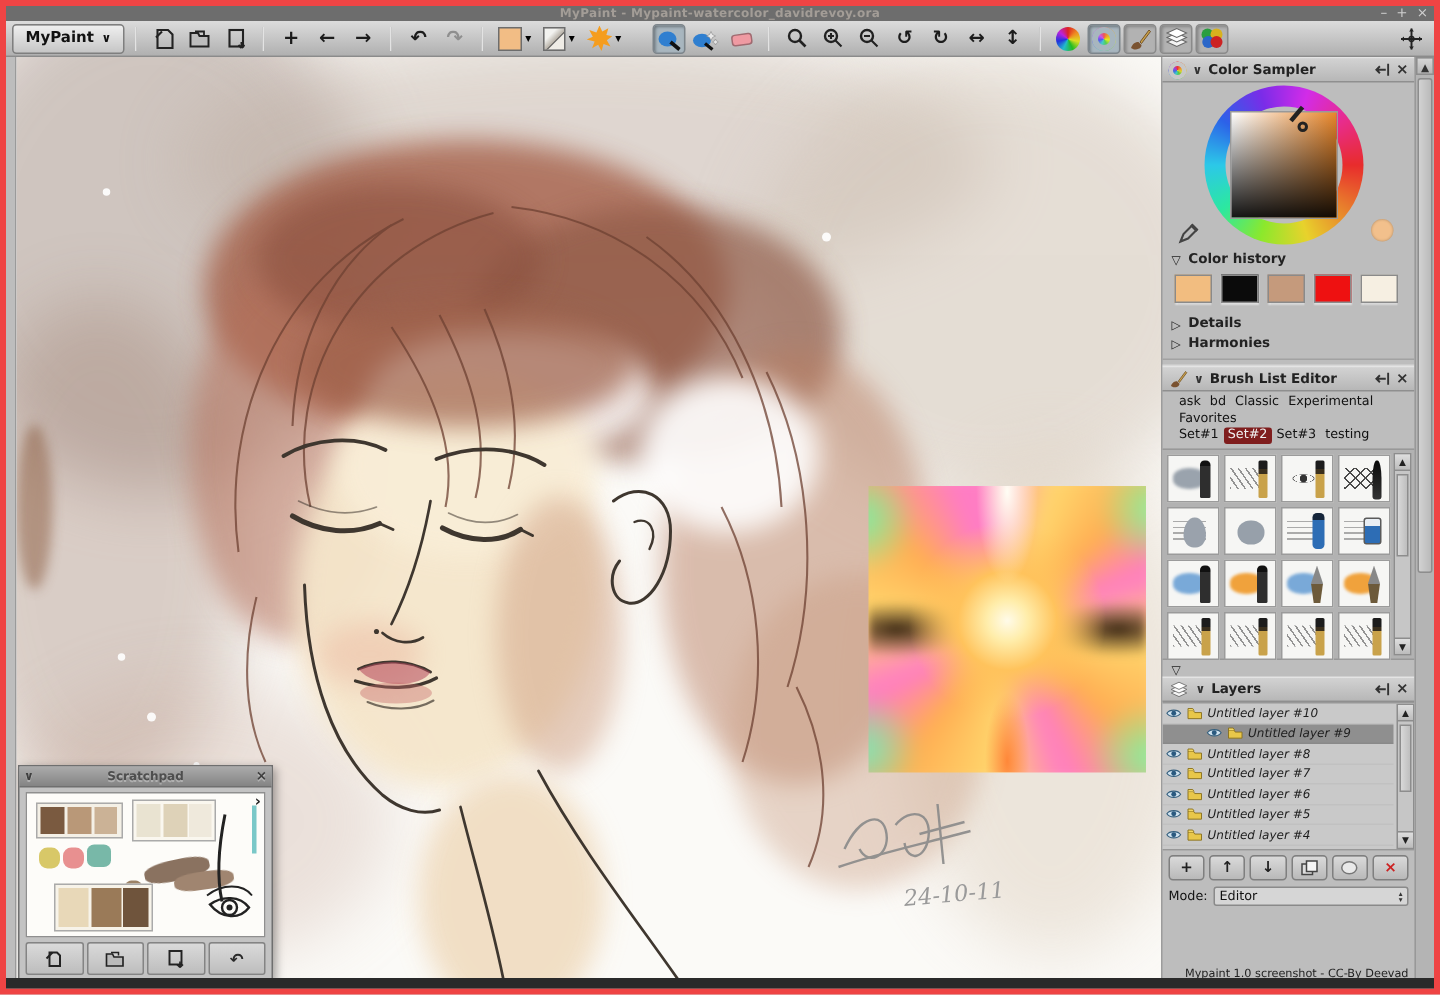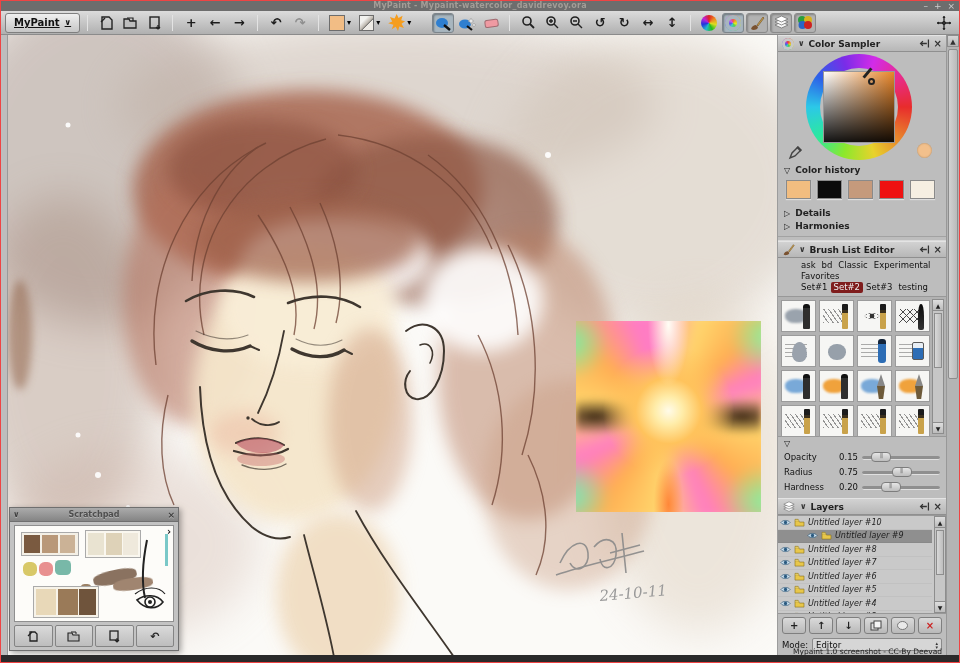--- a/index.html
+++ b/index.html
@@ -1,32 +1,32 @@
 <!DOCTYPE html>
 <html><head>
 <meta charset="utf-8">
 <style>
   * { margin:0; padding:0; box-sizing:border-box; }
   html,body { width:960px; height:663px; overflow:hidden; font-family:"DejaVu Sans", sans-serif; }
-  .window { position:absolute; inset:0; width:960px; height:663px; background:#b9b9b9; border:1px solid #ef4444; }
+  .window { position:absolute; inset:0; width:960px; height:663px; background:#b9b9b9; border:4px solid #ef4444; }
 
   
   .titlebar { position:absolute; left:0; top:0; width:100%; height:10px; background:#6d6d6d; }
   .title-text { position:absolute; left:0; right:0; top:0; text-align:center; font-size:8px; font-weight:bold; color:#a39d97; line-height:10px; letter-spacing:.2px; }
   .win-controls { position:absolute; right:4px; top:0; font-size:9px; color:#cfcfcf; line-height:10px; display:flex; gap:6px; }
   .win-controls span { cursor:default; }
 
   
   .toolbar { position:absolute; left:0; top:10px; width:100%; height:24px; background:linear-gradient(#dcdcdc,#b0b0b0); border-bottom:1px solid #8b8b8b; display:flex; align-items:center; padding:0 4px; gap:2px; }
   .tb-sep { width:1px; height:16px; background:#909090; border-right:1px solid #e3e3e3; margin:0 5px; }
   .tb-btn { height:20px; min-width:22px; display:flex; align-items:center; justify-content:center; border-radius:3px; border:1px solid transparent; color:#1c1c1c; font-size:13px; font-weight:bold; }
   .tb-btn.pressed { background:#a8b6bf; border:1px solid #7d858b; box-shadow:inset 1px 1px 2px rgba(0,0,0,.35); }
   .tb-btn.pressed-flat { background:#b2b2b2; border:1px solid #8a8a8a; box-shadow:inset 1px 1px 2px rgba(0,0,0,.25); }
   .tb-btn.disabled { color:#8f8f8f; }
-  .menu-btn { height:20px; padding:0 8px; background:linear-gradient(#efefef,#c6c6c6); border:1px solid #7f7f7f; border-radius:3px; font-size:10px; font-weight:bold; color:#111; display:flex; align-items:center; gap:5px;text-decoration:underline; }
+  .menu-btn { height:20px; padding:0 8px; background:linear-gradient(#efefef,#c6c6c6); border:1px solid #7f7f7f; border-radius:3px; font-size:10px; font-weight:bold; color:#111; display:flex; align-items:center; gap:5px; }
   .caret { font-size:8px; font-weight:bold; }
   .drop-group { display:flex; align-items:center; gap:2px; padding:0 3px; }
   .swatch-cur { width:16px; height:16px; background:#f2bd85; border:1px solid #6d6d6d; }
   .brush-preview { width:15px; height:16px; border:1px solid #6d6d6d; background:linear-gradient(135deg,#f2f2ef 30%,#b8b2a8 55%,#474747 58%,#efece6 62%); }
   .blob-star { width:17px; height:17px; background:#f59d1e; clip-path:polygon(50% 0,61% 24%,85% 11%,77% 37%,100% 42%,79% 58%,93% 82%,66% 73%,58% 100%,45% 75%,21% 89%,31% 63%,0 55%,24% 44%,10% 18%,38% 27%); }
   .icon-svg { display:block; }
 
   
   .left-frame { position:absolute; left:0; top:34px; width:7px; bottom:7px; background:#bdbdbd; border-right:1px solid #9a9a9a; }
   .canvas { position:absolute; left:7px; top:34px; width:771px; bottom:7px; background:#fbfaf7; overflow:hidden; }
@@ -89,21 +89,21 @@
   .cur-color { position:absolute; right:14px; bottom:4px; width:15px; height:15px; border-radius:50%; background:#f2c08c; box-shadow:inset 0 0 2px rgba(0,0,0,.3); }
   .picker-ic { position:absolute; left:10px; bottom:2px; }
 
   .expander-row { display:flex; align-items:center; gap:5px; padding:3px 6px; font-size:9px; font-weight:bold; color:#222; }
   .tri { font-size:8px; color:#222; }
   .swatch-row { display:flex; gap:6px; padding:2px 8px 6px 8px; }
   .swatch-row .hsw { width:25px; height:19px; border:1px solid #8a8a8a; box-shadow:0 1px 1px rgba(255,255,255,.5); }
   .divider-h { height:5px; border-top:1px solid #a2a2a2; border-bottom:1px solid #d8d8d8; margin-top:2px; }
 
   
-  .tabs-block { padding:2px 5px 3px 20px; line-height:11px; font-size:8.5px; color:#111; }
+  .tabs-block { padding:2px 5px 3px 8px; line-height:11px; font-size:8.5px; color:#111; }
   .btab { display:inline-block; padding:0 3px; border-radius:2px; }
   .btab.selected { background:#7f1d1d; color:#efefef; }
   .brush-grid-wrap { position:relative; height:141px; background:#b2b2b2; border-top:1px solid #989898; border-bottom:1px solid #989898; }
   .brush-grid { position:absolute; left:3px; top:3px; width:150px; display:grid; grid-template-columns:repeat(4,35px); grid-auto-rows:32px; gap:3px; }
   .cell { background:#f6f6f4; border:1px solid #9b9b9b; position:relative; overflow:hidden; }
   .cell .mark { position:absolute; left:3px; top:8px; width:22px; height:14px; border-radius:45%; }
   .cell .tool { position:absolute; right:5px; top:3px; }
   .m-gray .mark { background:#9aa3ad; filter:blur(1px); }
   .m-blue .mark { background:#79a9d8; filter:blur(1px); }
   .m-orange .mark { background:#f0a23c; filter:blur(1px); }
@@ -608,46 +608,20 @@
       <div class="inner-scroll">
         <div class="ia">▲</div>
         <div class="ithumb"></div>
         <div class="ia bottom">▼</div>
       </div>
     </div>
 
     <div class="expander-row" style="padding:2px 6px 0 6px">
       <span class="tri">▽</span>
     </div>
-    <div class="sliders-block">
-
-        <div class="slider-row">
-          <span class="sl-label">Opacity</span>
-          <span class="sl-value">0.15</span>
-          <span class="sl-track">
-            <span class="sl-handle" style="left: 12%;"></span>
-          </span>
-        </div>
-
-        <div class="slider-row">
-          <span class="sl-label">Radius</span>
-          <span class="sl-value">0.75</span>
-          <span class="sl-track">
-            <span class="sl-handle" style="left: 38%;"></span>
-          </span>
-        </div>
-
-        <div class="slider-row">
-          <span class="sl-label">Hardness</span>
-          <span class="sl-value">0.20</span>
-          <span class="sl-track">
-            <span class="sl-handle" style="left: 24%;"></span>
-          </span>
-        </div>
-      </div>
 
     <div class="panel-header">
       <svg width="14" height="12" viewBox="0 0 17 15">
           <path d="M2 10l6.5-3 6.5 3-6.5 3z" fill="#f4f4f4" stroke="#666" stroke-width=".7"></path>
           <path d="M2 7l6.5-3L15 7l-6.5 3z" fill="#fbfbfb" stroke="#666" stroke-width=".7"></path>
           <path d="M2 4l6.5-3L15 4 8.5 7z" fill="#fff" stroke="#666" stroke-width=".7"></path>
         </svg>
       <span class="ph-caret">∨</span>
       <span class="ph-title">Layers</span>
       <svg width="11" height="11" viewBox="0 0 14 14">

